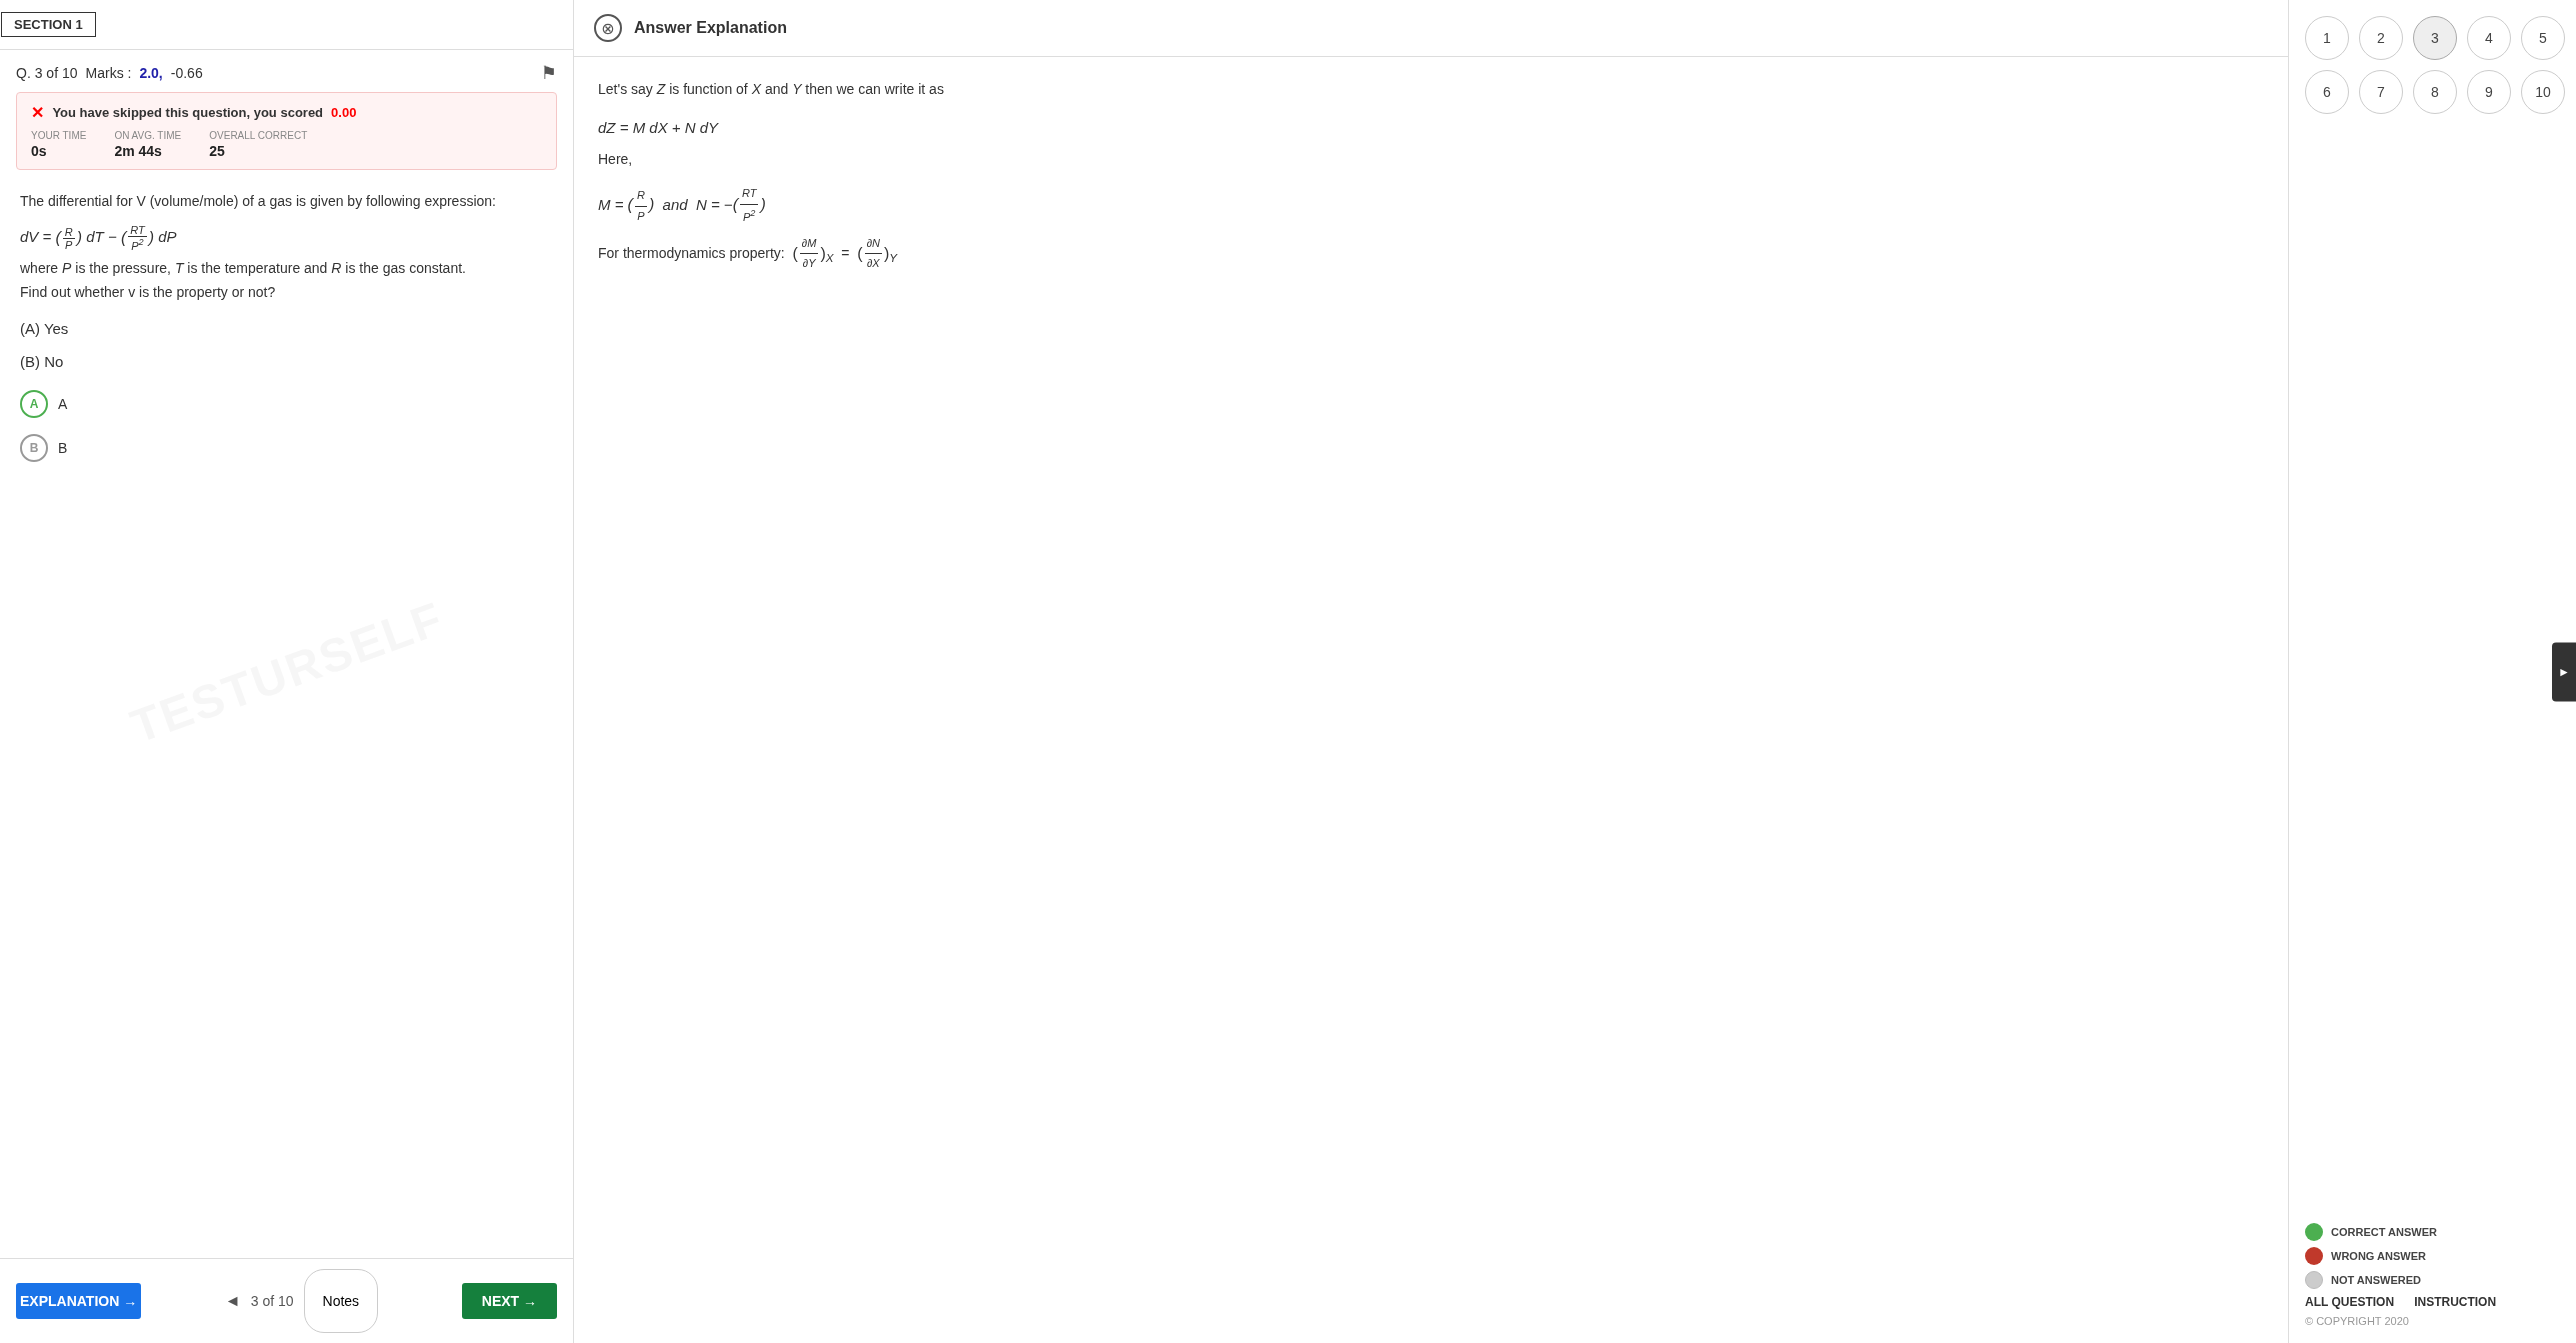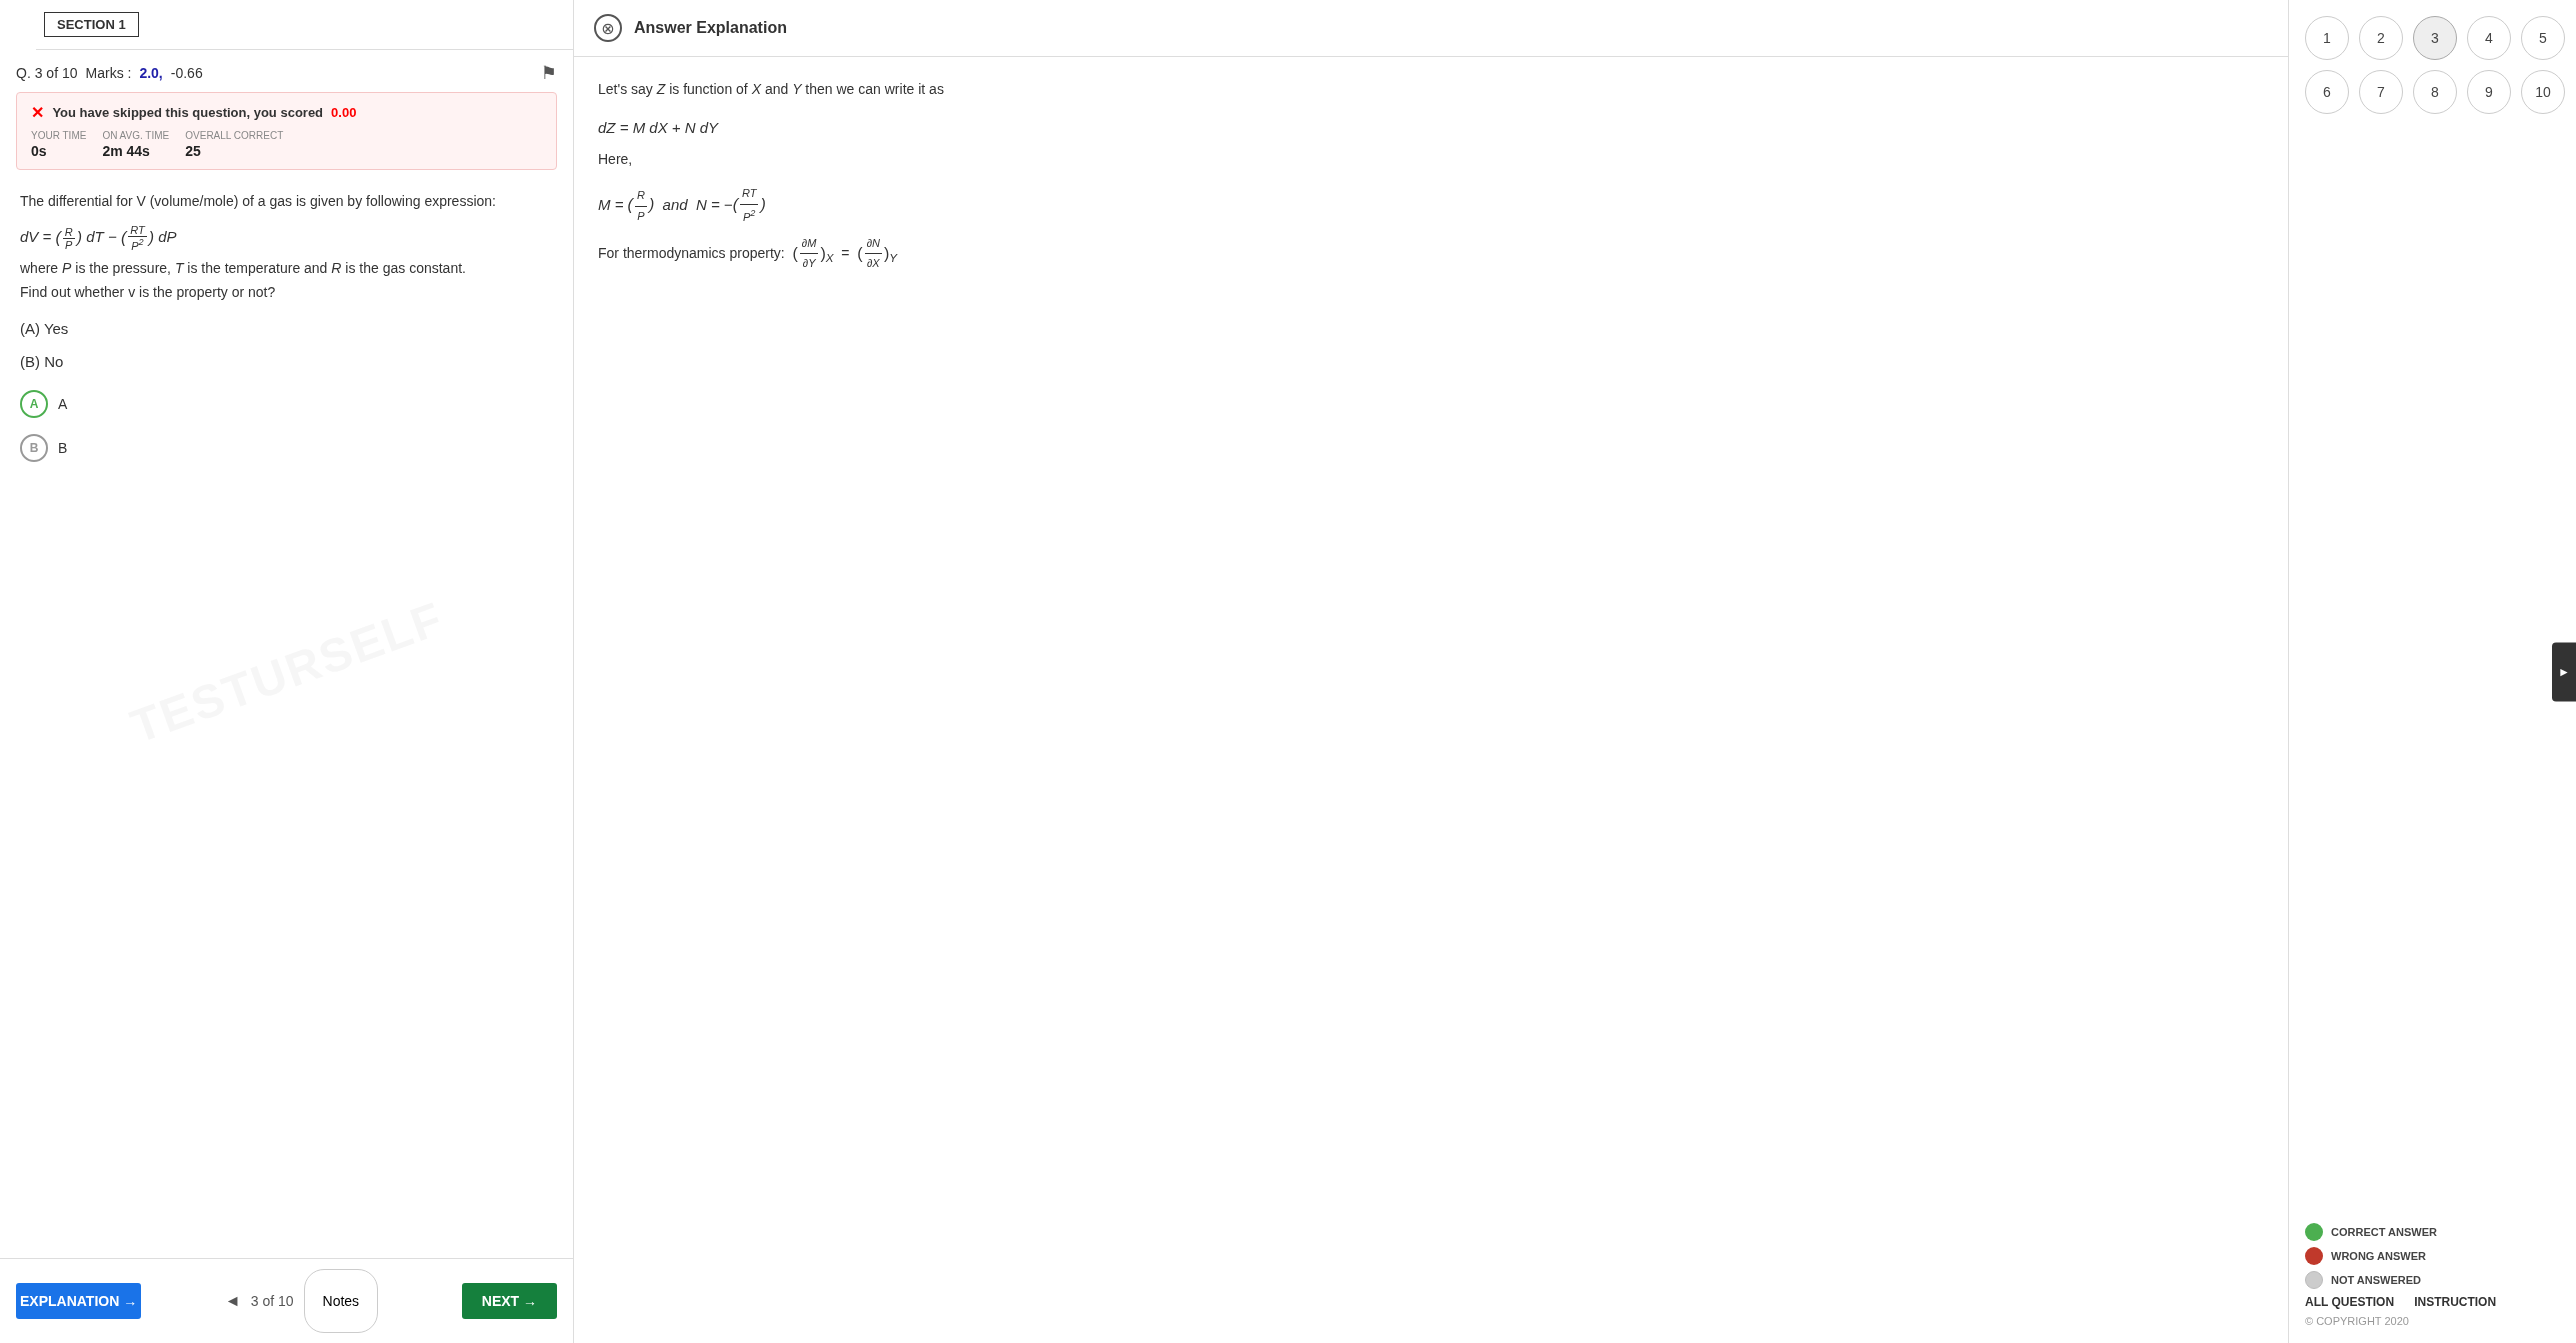--- a/index.html
+++ b/index.html
@@ -15,23 +15,22 @@
     .left-panel {
       flex: 0 0 574px;
       display: flex;
       flex-direction: column;
       border-right: 1px solid #ddd;
       position: relative;
       overflow: hidden;
     }
 
     .section-header {
-      padding: 12px 8px;
+      padding: 12px 1px;
       border-bottom: 1px solid #ddd;
-      margin-left: 36px;
     }
 
     .section-badge {
       border: 1.5px solid #333;
       padding: 4px 12px;
       font-size: 13px;
       font-weight: bold;
       display: inline-block;
     }
 
@@ -63,21 +62,21 @@
       font-weight: bold;
       font-size: 13px;
       margin-bottom: 8px;
     }
 
     .skip-banner .skip-title .x-icon { color: red; font-size: 16px; }
     .skip-banner .skip-title .score-red { color: red; }
 
     .time-row {
       display: flex;
-      gap: 16px;
+      gap: 28px;
       font-size: 11px;
       color: #555;
     }
 
     .time-item { display: flex; flex-direction: column; align-items: flex-start; }
     .time-label { font-size: 10px; color: #888; text-transform: uppercase; margin-bottom: 2px; }
     .time-value { font-size: 14px; font-weight: bold; color: #222; }
 
     .question-body {
       flex: 1;

